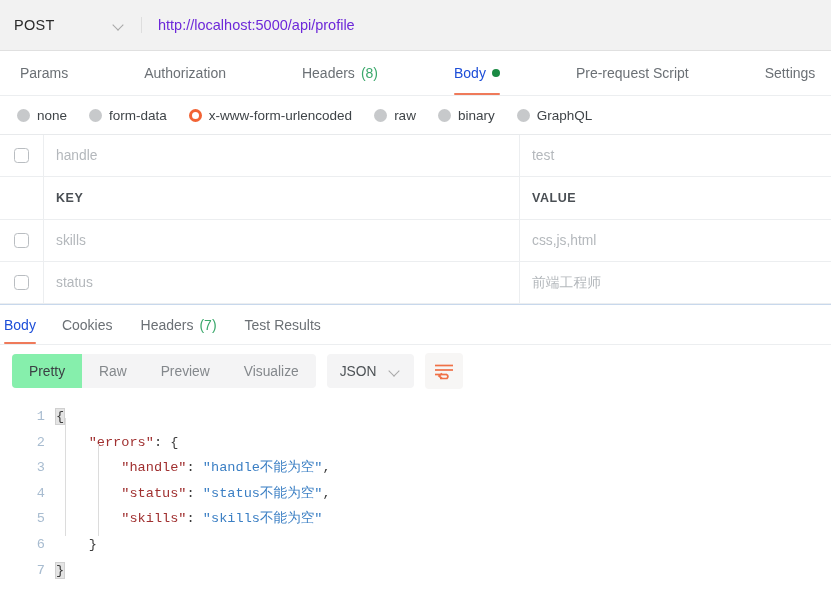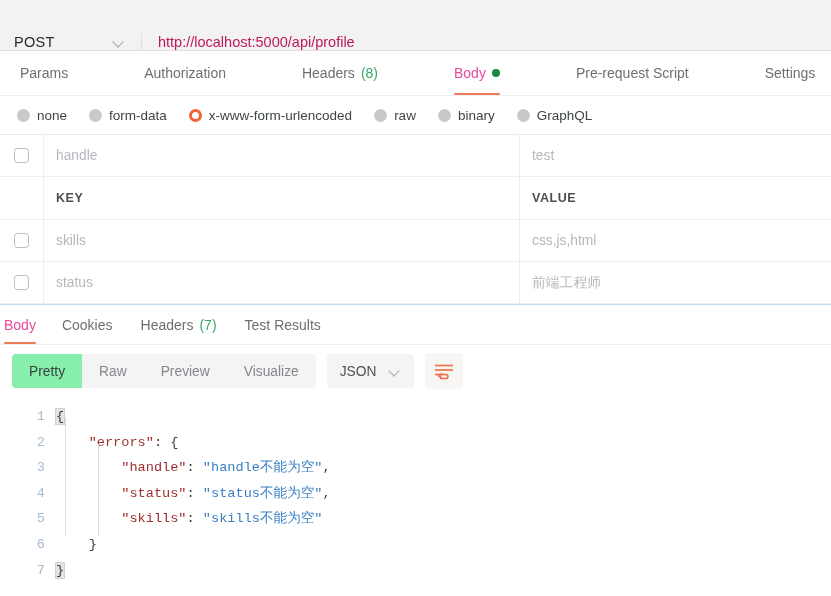--- a/index.html
+++ b/index.html
@@ -10,58 +10,58 @@
     overflow: hidden;
     -webkit-font-smoothing: antialiased;
   }
   .app { width: 831px; height: 596px; position: relative; display: flex; flex-direction: column; }
 
   
   .urlbar {
     height: 51px; min-height: 51px;
     background: #f2f2f2;
     border-bottom: 1px solid #e0e0e0;
-    display: flex; align-items: flex-end;
+    display: flex; align-items: center;
   }
   .method-select {
     width: 142px; min-width: 142px;
     display: flex; align-items: center; justify-content: space-between;
     padding: 0 16px 0 14px;
     border-right: 1px solid #dedede;
     cursor: pointer;
   }
   .method-label { font-size: 14.5px; color: #2b2b2b; letter-spacing: .3px; }
   .chev { width: 11px; height: 11px; position: relative; opacity: .55; }
   .chev::before {
     content: ""; position: absolute; left: 0px; top: 1px;
     width: 7px; height: 7px;
     border-right: 1.6px solid #6b6b6b; border-bottom: 1.6px solid #6b6b6b;
     transform: rotate(45deg);
   }
   .url-input {
     flex: 1; display: flex; align-items: center;
-    padding: 0 16px; font-size: 14.5px; color: #be185d;
+    padding: 0 16px; font-size: 14.5px; color: #6d28d9;
     cursor: text;
   }
 
   
   .req-tabs {
     height: 45px; min-height: 45px;
     display: flex; align-items: stretch;
     padding-left: 6px;
     background: #ffffff;
     border-bottom: 1px solid #eceef0;
     gap: 48px;
   }
   .rtab {
     position: relative; display: flex; align-items: center; gap: 6px;
     padding: 0 14px; font-size: 14px; color: #6b7075;
     cursor: pointer; white-space: nowrap;
   }
-  .rtab.active { color: #ec4899; }
+  .rtab.active { color: #1d4ed8; }
   .rtab.active::after {
     content: ""; position: absolute; left: 14px; right: 14px; bottom: 0;
     height: 2.5px; background: #ef7a5a; border-radius: 2px;
   }
   .count-green { color: #3aa86b; }
   .dot-green {
     width: 8px; height: 8px; border-radius: 50%;
     background: #1a8a43; display: inline-block;
   }
 

